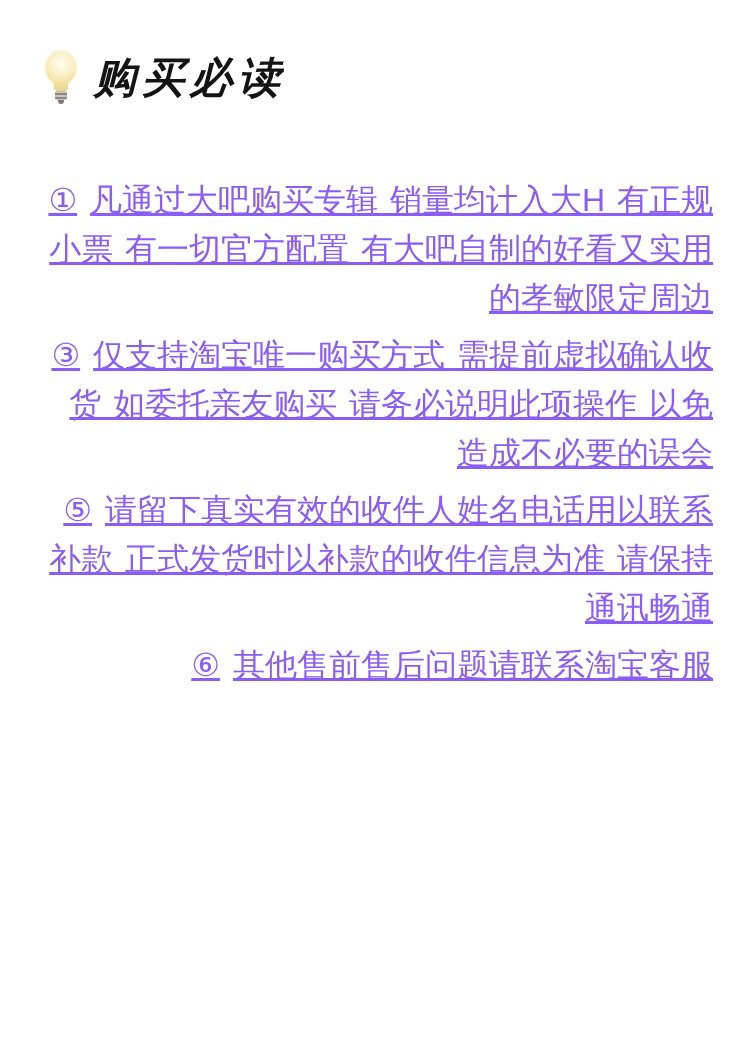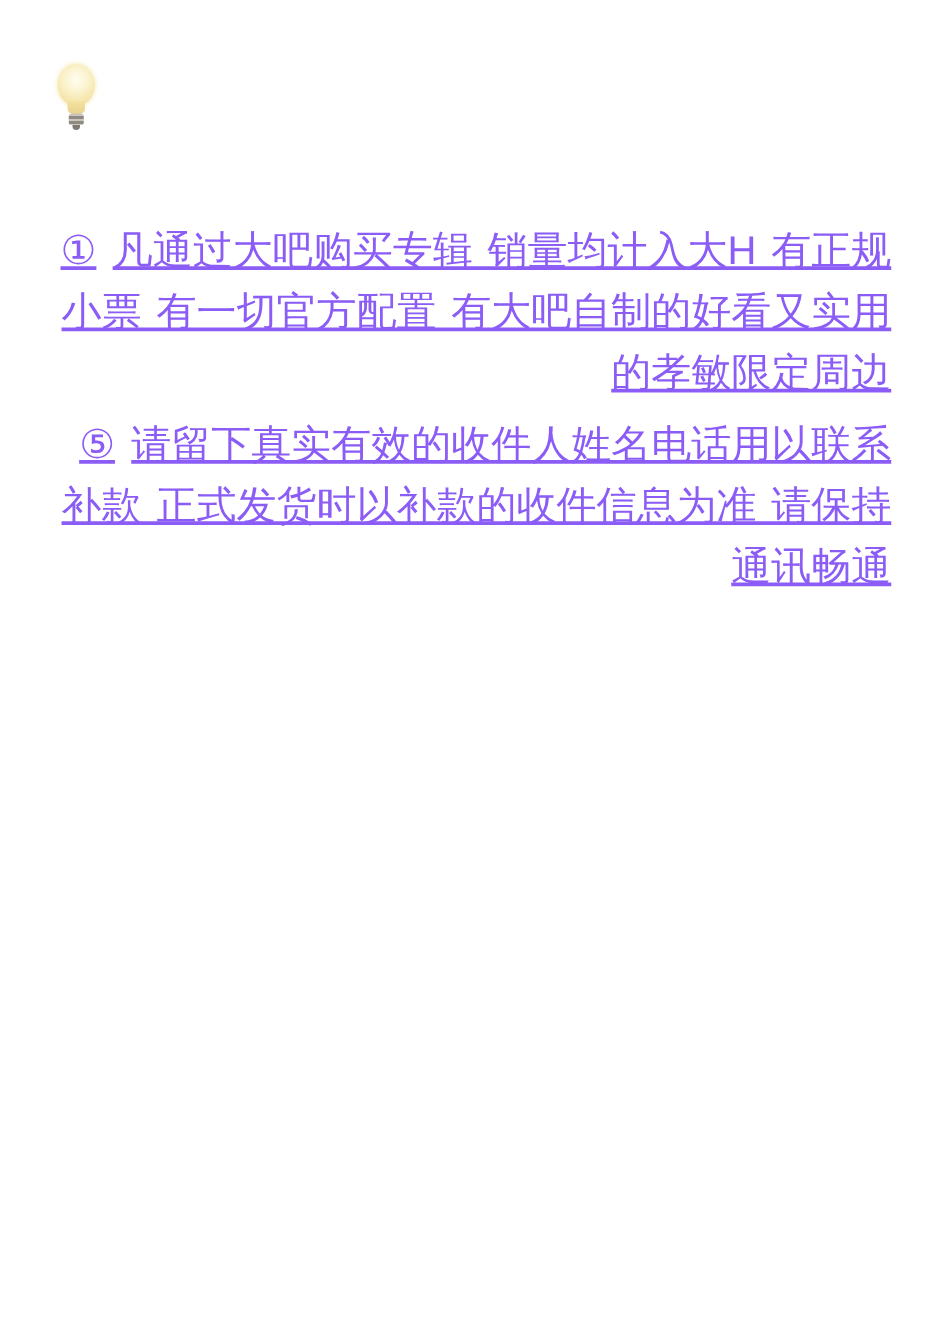--- a/index.html
+++ b/index.html
@@ -103,24 +103,31 @@
 
 <div class="page">
 
   <div class="header">
     <span class="bulb">
       <span class="glass"></span>
       <span class="neck"></span>
       <span class="base"></span>
       <span class="tip"></span>
     </span>
+    <span class="title">购买必读</span>
   </div>
 
   <div class="notice-list">
     <p class="notice-item">
       <span class="notice-number">①</span><span class="notice-text">凡通过大吧购买专辑 销量均计入大H 有正规小票 有一切官方配置 有大吧自制的好看又实用的孝敏限定周边</span>
     </p>
     <p class="notice-item">
+      <span class="notice-number">③</span><span class="notice-text">仅支持淘宝唯一购买方式 需提前虚拟确认收货 如委托亲友购买 请务必说明此项操作 以免造成不必要的误会</span>
+    </p>
+    <p class="notice-item">
       <span class="notice-number">⑤</span><span class="notice-text">请留下真实有效的收件人姓名电话用以联系补款 正式发货时以补款的收件信息为准 请保持通讯畅通</span>
+    </p>
+    <p class="notice-item">
+      <span class="notice-number">⑥</span><span class="notice-text">其他售前售后问题请联系淘宝客服</span>
     </p>
   </div>
 
 </div>
 
 </body></html>

